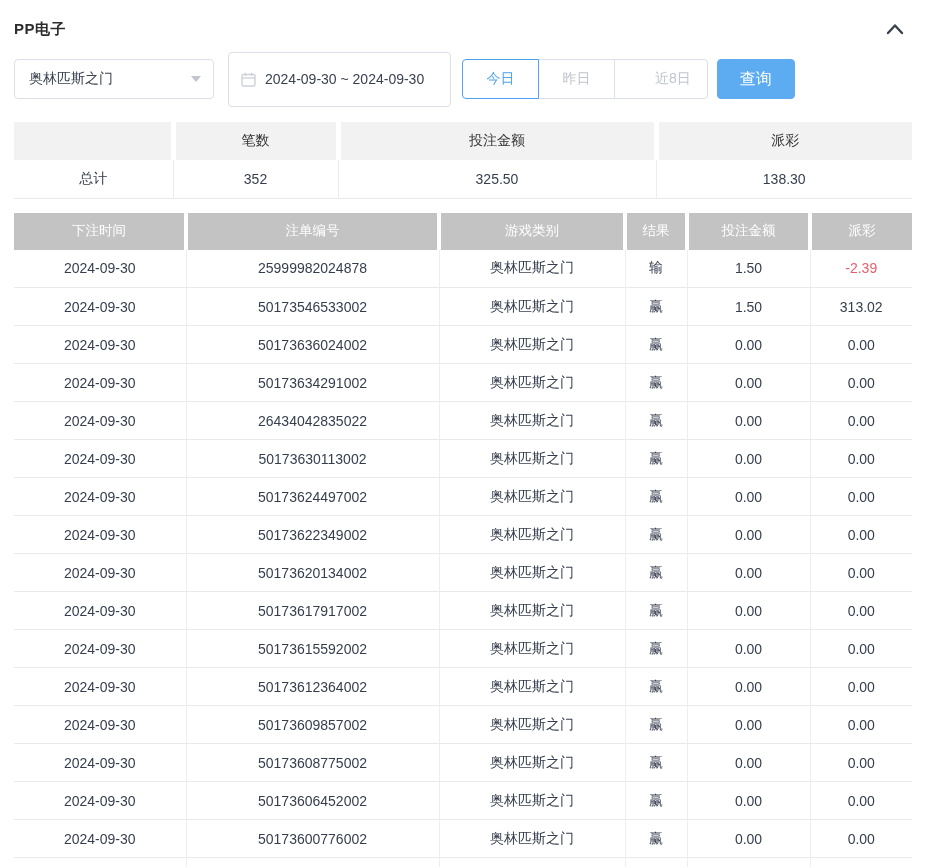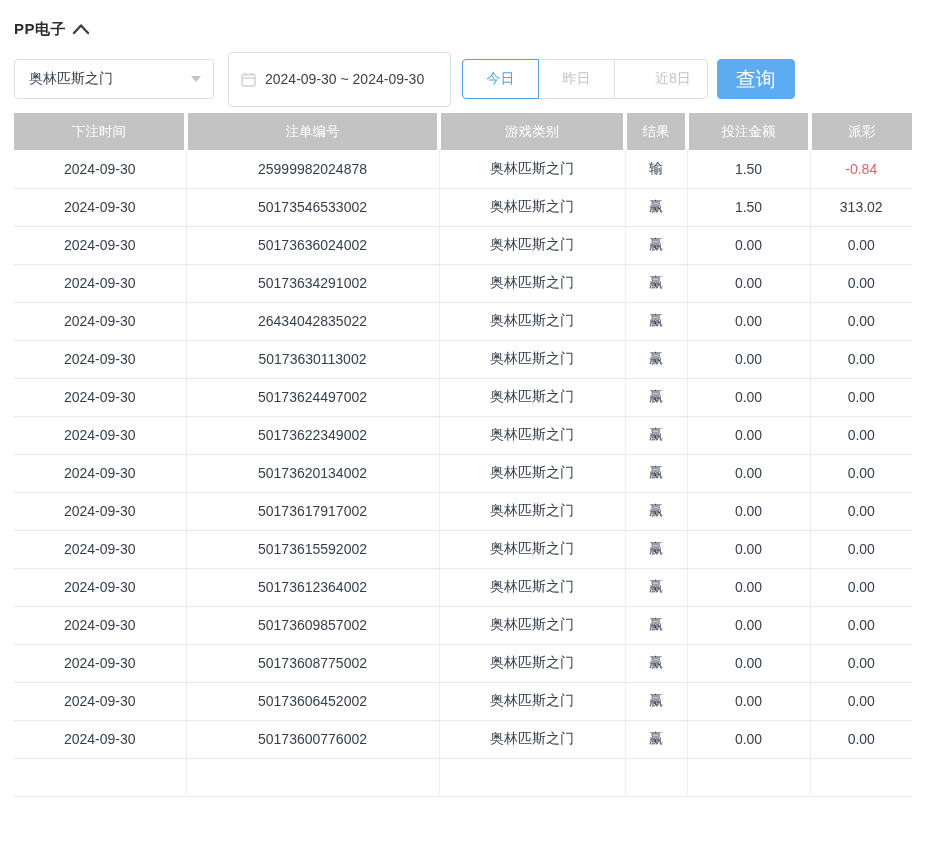--- a/index.html
+++ b/index.html
@@ -14,21 +14,21 @@
     height: 867px;
     overflow: hidden;
     background: #fff;
     padding: 0 14px;
   }
 
   
   .panel-header {
     display: flex;
     align-items: center;
-    justify-content: flex-start;
+    justify-content: space-between;
     padding-top: 18px;
     height: 40px;
   }
   .panel-title {
     font-size: 15px;
     font-weight: bold;
     color: #2d2d2d;
     letter-spacing: .5px;
   }
   .collapse-btn {
@@ -106,21 +106,21 @@
     z-index: 2;
   }
   .search-btn {
     margin-left: 9px;
     width: 78px;
     height: 40px;
     background: #5dacf2;
     border: 1px solid #5dacf2;
     border-radius: 4px;
     color: #fff;
-    font-size: 20px;
+    font-size: 16px;
     cursor: pointer;
   }
 
   
   table { border-collapse: collapse; table-layout: fixed; width: 898px; }
   th, td {
     text-align: center;
     vertical-align: middle;
     font-weight: normal;
     font-size: 14px;
@@ -196,20 +196,44 @@
 
     <div class="quick-group">
       <button class="quick-btn active">今日</button>
       <button class="quick-btn">昨日</button>
       <button class="quick-btn">近8日</button>
     </div>
 
     <button class="search-btn">查询</button>
   </div>
 
+  <table class="summary-table">
+    <colgroup>
+        <col style="width:159px">
+        <col style="width:165px">
+        <col style="width:318px">
+        <col style="width:256px">
+      </colgroup>
+    <thead>
+      <tr>
+        <th></th>
+        <th>笔数</th>
+        <th>投注金额</th>
+        <th>派彩</th>
+      </tr>
+    </thead>
+    <tbody>
+      <tr>
+        <td>总计</td>
+        <td>352</td>
+        <td>325.50</td>
+        <td>138.30</td>
+      </tr>
+    </tbody>
+  </table>
 
   <table class="records-table">
     <colgroup>
         <col style="width:172px">
         <col style="width:253px">
         <col style="width:186px">
         <col style="width:62px">
         <col style="width:123px">
         <col style="width:102px">
       </colgroup>
@@ -223,21 +247,21 @@
         <th>派彩</th>
       </tr>
     </thead>
     <tbody>
       <tr>
         <td>2024-09-30</td>
         <td>25999982024878</td>
         <td>奥林匹斯之门</td>
         <td>输</td>
         <td>1.50</td>
-        <td class="negative">-0.84</td>
+        <td class="negative">-2.39</td>
       </tr>
         <tr>
         <td>2024-09-30</td>
         <td>50173546533002</td>
         <td>奥林匹斯之门</td>
         <td>赢</td>
         <td>1.50</td>
         <td>313.02</td>
       </tr>
         <tr>

